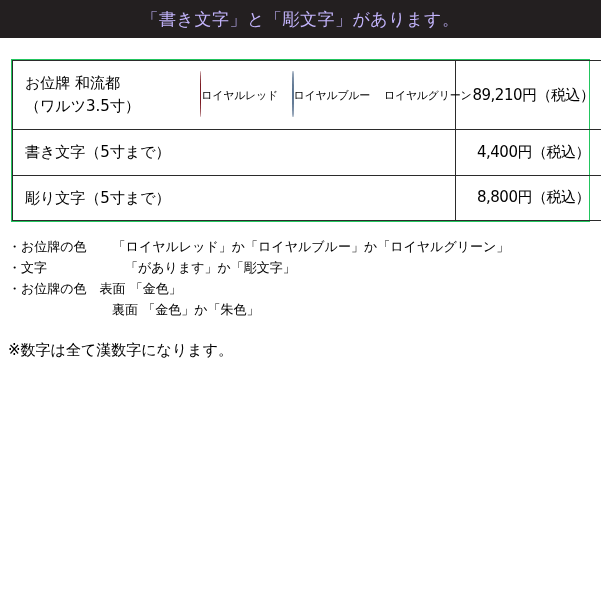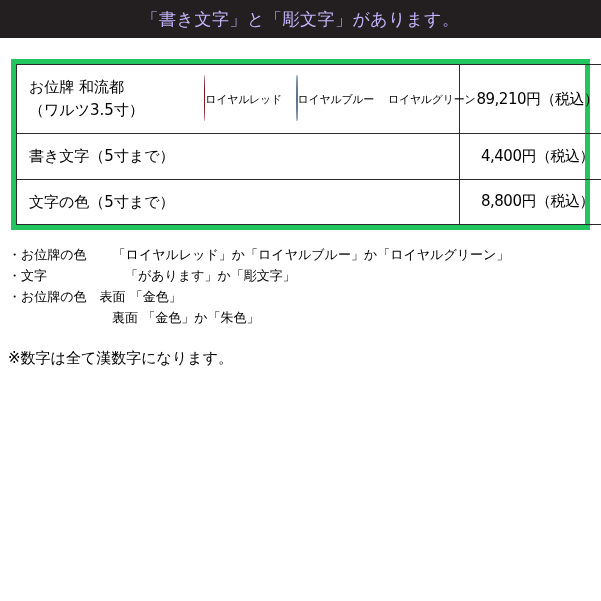--- a/index.html
+++ b/index.html
@@ -28,21 +28,21 @@
     display: flex;
     align-items: center;
     justify-content: center;
     font-size: 17px;
     letter-spacing: 0.5px;
   }
   
   .table-wrap {
     margin: 21px 11px 0 11px;
     width: 579px;
-    border: 5px solid #22c55e;
+    border: 1px solid #22c55e;
     box-sizing: border-box;
   }
   table.price {
     border-collapse: collapse;
     width: 100%;
     table-layout: fixed;
   }
   table.price td {
     border: 1px solid #2b2b2b;
     vertical-align: middle;
@@ -150,21 +150,21 @@
             </div>
           </div>
         </td>
         <td class="price-cell">89,210円（税込）</td>
       </tr>
       <tr class="row-small">
         <td class="name-cell">書き文字（5寸まで）</td>
         <td class="price-cell">4,400円（税込）</td>
       </tr>
       <tr class="row-small">
-        <td class="name-cell">文字の色（5寸まで）</td>
+        <td class="name-cell">彫り文字（5寸まで）</td>
         <td class="price-cell">8,800円（税込）</td>
       </tr>
     </tbody>
       </table>
   </div>
 
   <div class="notes">
     <div class="note-line">・お位牌の色　　「ロイヤルレッド」か「ロイヤルブルー」か「ロイヤルグリーン」</div>
     <div class="note-line">・文字　　　　　　「があります」か「彫文字」</div>
     <div class="note-line">・お位牌の色　表面 「金色」</div>

